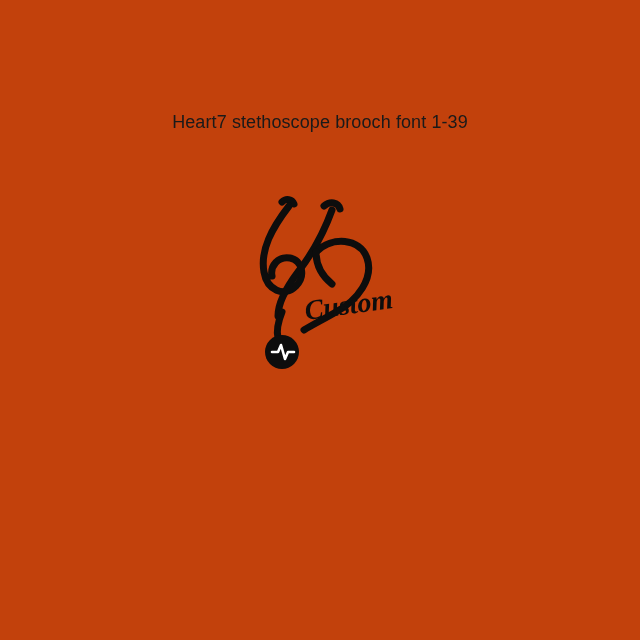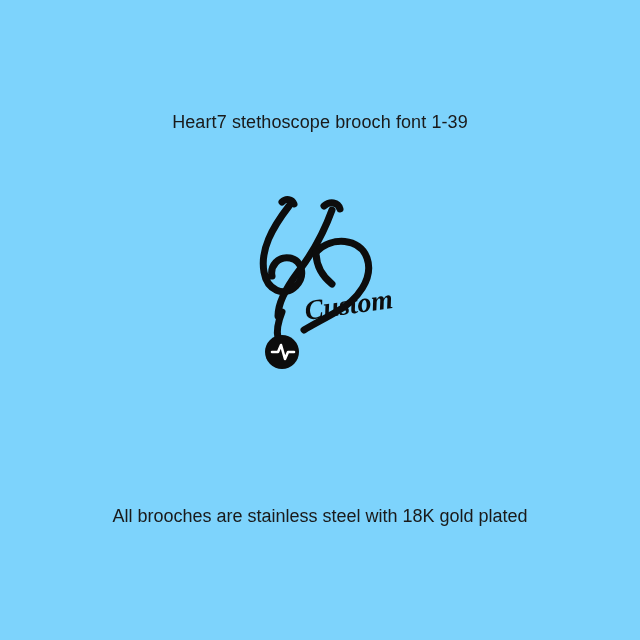--- a/index.html
+++ b/index.html
@@ -11,21 +11,21 @@
     width: 640px;
     height: 640px;
     font-family: "Liberation Sans", sans-serif;
     color: #111111;
     position: relative;
     overflow: hidden;
   }
   .page {
     position: absolute;
     inset: 0;
-    background: #7dd3fc;
+    background: #c2410c;
   }
   .title {
     position: absolute;
     top: 110px;
     left: 0;
     width: 640px;
     text-align: center;
     font-size: 18px;
     line-height: 24px;
     color: #1a1a1a;
@@ -91,15 +91,14 @@
       </g>
 
       <circle cx="62" cy="172" r="17" fill="#0d0d0d"></circle>
       <path d="M52 172 L58 172 L61 165 L65 179 L68 172 L74 172" fill="none" stroke="#ffffff" stroke-width="2.6" stroke-linecap="round" stroke-linejoin="round"></path>
 
       <text x="86" y="140" font-family="'Liberation Serif', serif" font-style="italic" font-weight="bold" font-size="28" fill="#0d0d0d" transform="rotate(-8 86 140)">Custom</text>
     </svg>
   </div>
 
 
-  <div class="line2">All brooches are stainless steel with 18K gold plated</div>
 
 </div>
 
 </body></html>

